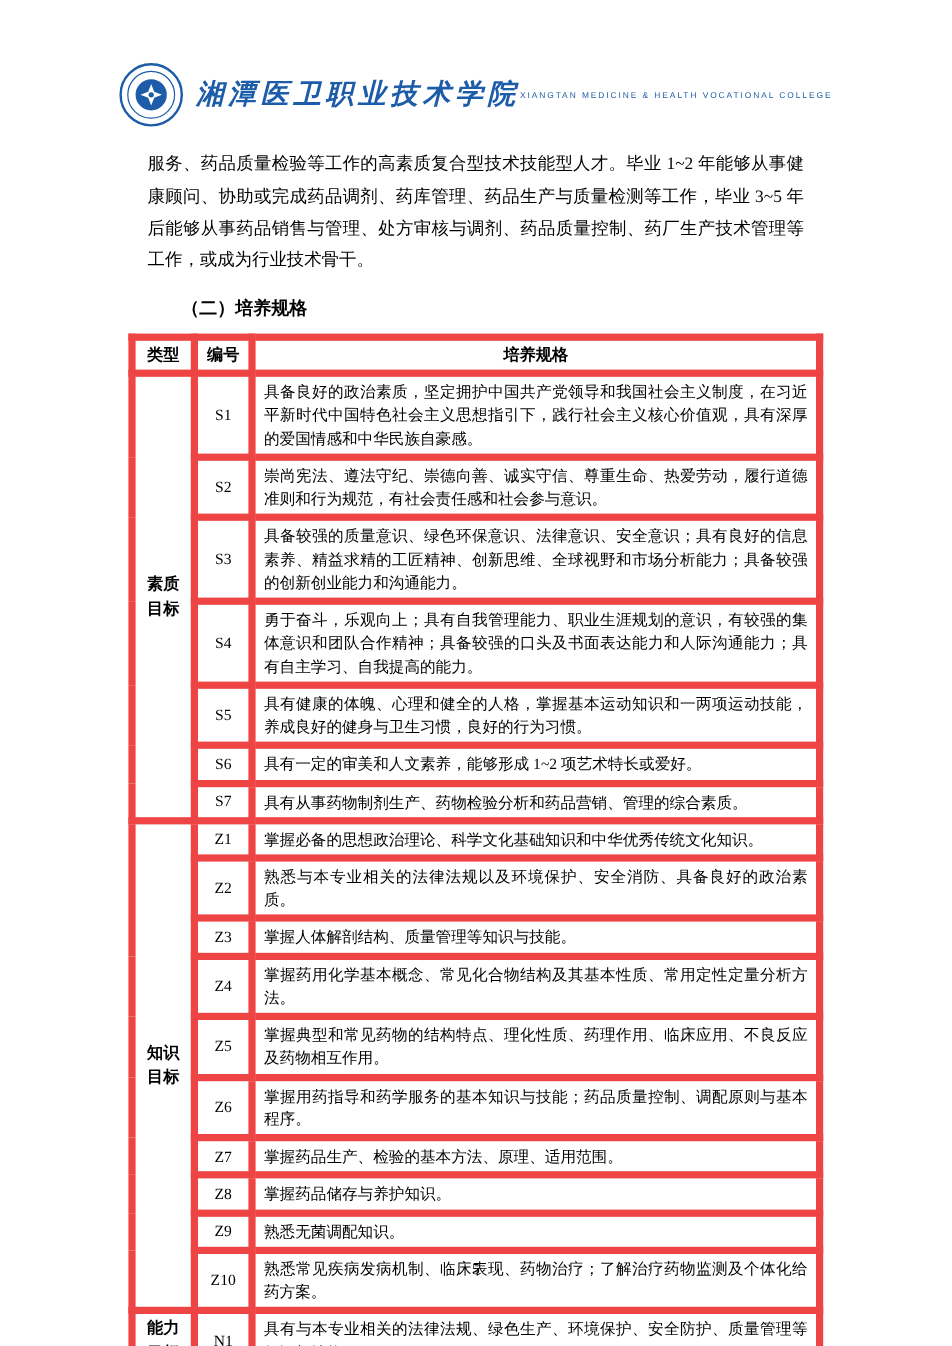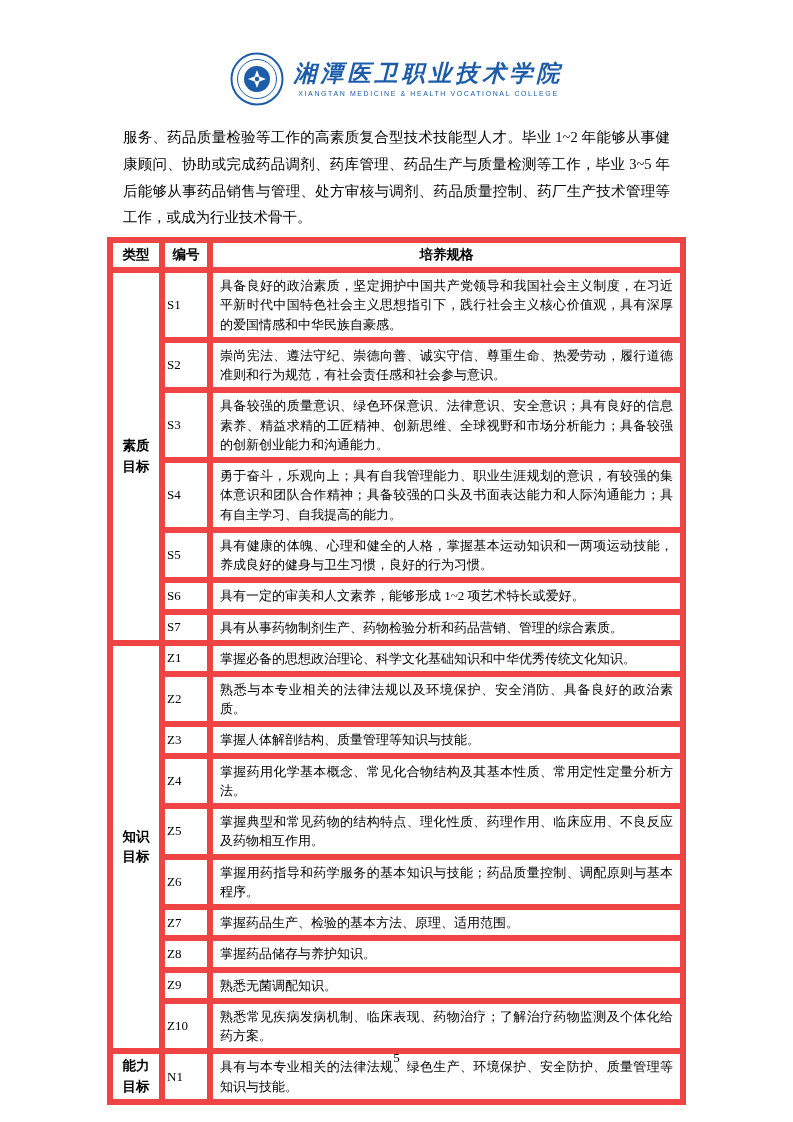--- a/index.html
+++ b/index.html
@@ -18,21 +18,21 @@
   }
   
   .logo-block {
     margin-top: 52px;
     display: flex;
     justify-content: center;
     align-items: center;
     gap: 10px;
   }
   .emblem { width: 54px; height: 54px; flex: 0 0 auto; }
-  .logo-texts { display: flex; flex-direction: column; align-items: center; }
+  .logo-texts { display: flex; flex-direction: row; align-items: center; }
   .logo-cn {
     color: #1d5ca8;
     font-size: 23px;
     font-weight: bold;
     letter-spacing: 4px;
     font-style: italic;
     line-height: 1.1;
     white-space: nowrap;
   }
   .logo-en {
@@ -87,21 +87,21 @@
   td.type-cell {
     width: 52px;
     text-align: center;
     font-weight: bold;
     font-size: 13.5px;
     padding: 2px 6px;
     line-height: 1.5;
   }
   td.code-cell {
     width: 48px;
-    text-align: left;
+    text-align: center;
     padding: 2px 2px;
   }
   td.text-cell {
     padding: 3px 7px;
     line-height: 1.48;
     text-align: justify;
     text-justify: inter-ideograph;
   }
   
   .page-footer {
@@ -131,20 +131,21 @@
     <span class="logo-texts">
       <span class="logo-cn">湘潭医卫职业技术学院</span>
       <span class="logo-en">XIANGTAN MEDICINE &amp; HEALTH VOCATIONAL COLLEGE</span>
     </span>
   </div>
 
   <div class="content">
 
     <p class="intro-paragraph">服务、药品质量检验等工作的高素质复合型技术技能型人才。毕业 1~2 年能够从事健康顾问、协助或完成药品调剂、药库管理、药品生产与质量检测等工作，毕业 3~5 年后能够从事药品销售与管理、处方审核与调剂、药品质量控制、药厂生产技术管理等工作，或成为行业技术骨干。</p>
 
+    <h3 class="section-heading">（二）培养规格</h3>
 
 
     <table class="spec-table">
       <thead>
         <tr>
           <th>类型</th>
           <th>编号</th>
           <th>培养规格</th>
         </tr>
       </thead>

